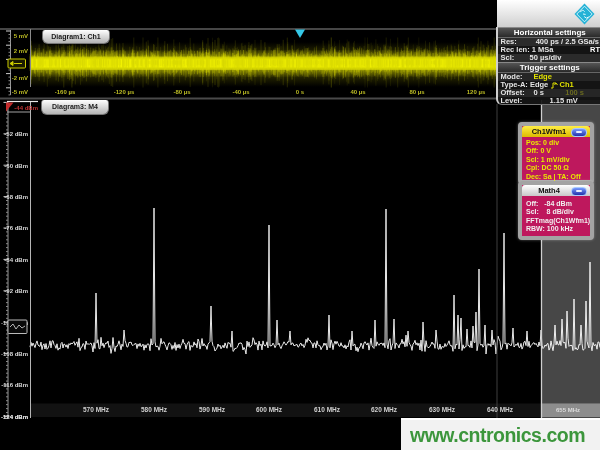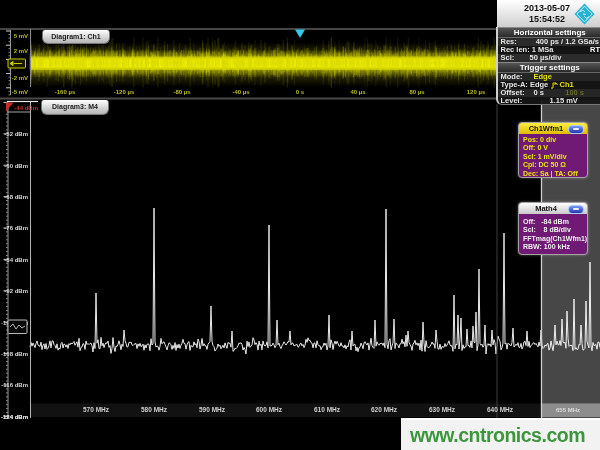--- a/index.html
+++ b/index.html
@@ -3,21 +3,21 @@
 html,body{margin:0;padding:0;background:#000;width:600px;height:450px;overflow:hidden}
 body{font-family:"Liberation Sans",sans-serif;position:relative}
 .abs{position:absolute}
 .tab{position:absolute;background:linear-gradient(#ffffff,#b4b4b4);border:1px solid #777;border-top:none;
  border-radius:3px 3px 6px 6px;color:#1a1a1a;font-size:7px;font-weight:bold;text-align:center;
  box-shadow:0 1px 2px rgba(0,0,0,0.6)}
 .panel{position:absolute;background:rgba(22,22,22,0.93);color:#e4e4e4;font-size:7.5px;font-weight:bold}
 .prow{position:relative;height:8px;padding:0 3px;line-height:8px;white-space:nowrap}
 .ptitle{height:9px;line-height:9px;text-align:center;color:#fff;font-size:8px;
  background:linear-gradient(#555,#2a2a2a);border-top:1px solid #888;border-bottom:1px solid #666}
-.ib{position:absolute;width:68px;background:#701a75;border:1px solid #a3a3a3;border-radius:4px;
+.ib{position:absolute;width:68px;background:#be185d;border:4px solid #a3a3a3;border-radius:4px;
  box-shadow:0 0 3px rgba(255,255,255,0.35)}
 .ibh{height:11px;line-height:11px;border-radius:3px 3px 0 0;font-size:7.5px;font-weight:bold;
  text-align:center;color:#111;position:relative}
 .ibb{padding:2px 3px 2px 4px;font-size:7px;font-weight:bold;line-height:8.4px;white-space:nowrap}
 .pill{position:absolute;right:3px;top:2px;width:14px;height:7px;border-radius:4px;
  background:linear-gradient(#7799ff,#2233aa);border:1px solid #aaccff}
 .pill:after{content:"";position:absolute;left:3.5px;top:2.2px;width:6px;height:2px;background:#e6eeff;border-radius:1px}
 </style></head>
 <body>
 <svg width="600" height="450" style="position:absolute;left:0;top:0">
@@ -2096,44 +2096,43 @@
     <text x="154" y="412" fill="#d0d0d0" font-size="6.5" font-weight="bold" text-anchor="middle">580 MHz</text>
     <text x="212" y="412" fill="#d0d0d0" font-size="6.5" font-weight="bold" text-anchor="middle">590 MHz</text>
     <text x="269" y="412" fill="#d0d0d0" font-size="6.5" font-weight="bold" text-anchor="middle">600 MHz</text>
     <text x="327" y="412" fill="#d0d0d0" font-size="6.5" font-weight="bold" text-anchor="middle">610 MHz</text>
     <text x="384" y="412" fill="#d0d0d0" font-size="6.5" font-weight="bold" text-anchor="middle">620 MHz</text>
     <text x="442" y="412" fill="#d0d0d0" font-size="6.5" font-weight="bold" text-anchor="middle">630 MHz</text>
     <text x="500" y="412" fill="#d0d0d0" font-size="6.5" font-weight="bold" text-anchor="middle">640 MHz</text>
 <text x="580" y="412" fill="#dddddd" font-size="6" font-weight="bold" text-anchor="end">655 MHz</text>
 </svg>
 <div class="abs" style="left:497px;top:0;width:103px;height:27px;background:linear-gradient(#ffffff,#cfcfcf)">
-  <div style="position:absolute;left:22px;top:3px;width:56px;text-align:center;color:#111;font-size:9px;font-weight:bold;line-height:10.5px">2013-05-07<br>15:54:52</div>
   <svg width="21" height="22" style="position:absolute;left:77px;top:3px" viewBox="0 0 21 22">
     <polygon points="10.5,0.5 20.5,11 10.5,21.5 0.5,11" fill="#25b2d6"></polygon>
     <polygon points="10.5,3.2 18.2,11 10.5,18.8 2.8,11" fill="none" stroke="#d8f6ff" stroke-width="0.9"></polygon>
     <path d="M6.2 9.2 q2.2 -3.4 4.4 -0.6 M10.2 13.6 q2.4 3 4.4 0.2 M9 11 l2.6 0.4" stroke="#e8fbff" stroke-width="1" fill="none"></path>
   </svg>
 </div>
 <div class="panel" style="left:495.5px;top:27px;width:104.5px;height:77px;border-left:2px solid #cfcfcf;border-bottom:1px solid #777;border-radius:0 0 0 6px">
   <div class="ptitle">Horizontal settings</div>
-  <div class="prow" style="background:rgba(255,255,255,0.10)">Res:<span style="position:absolute;right:3px">400 ps / 1.2 GSa/s</span></div>
+  <div class="prow" style="background:rgba(255,255,255,0.10)">Res:<span style="position:absolute;right:3px">400 ps / 2.5 GSa/s</span></div>
   <div class="prow">Rec len: 1 MSa<span style="position:absolute;right:2px;color:#fff">RT</span></div>
   <div class="prow" style="background:rgba(255,255,255,0.10)">Scl:<span style="position:absolute;left:32px">50 µs/div</span></div>
   <div class="ptitle">Trigger settings</div>
   <div class="prow" style="background:rgba(255,255,255,0.08)">Mode:<span style="position:absolute;left:36px;color:#e0e000">Edge</span></div>
   <div class="prow">Type-A: Edge<svg width="8" height="8" style="position:absolute;left:52px;top:0" viewBox="0 0 8 8">
         <path d="M1 7 h2 v-5 h3 M4.5 4 l1.5 -2 l1.5 2" stroke="#e0e000" fill="none" stroke-width="1"></path>
       </svg><span style="position:absolute;left:62px;color:#e0e000">Ch1</span></div>
   <div class="prow" style="background:rgba(255,255,255,0.08)">Offset:<span style="position:absolute;left:36px">0 s</span><span style="position:absolute;right:18px;color:#6a6a20">100 s</span></div>
   <div class="prow">Level:<span style="position:absolute;left:52px">1.15 mV</span></div>
 </div>
 <div class="tab" style="left:42px;top:30px;width:66px;height:13px;line-height:13px">Diagram1: Ch1</div>
 <div class="tab" style="left:41px;top:100px;width:66px;height:14px;line-height:14px">Diagram3: M4</div>
 <div class="ib" style="left:518px;top:122px;height:54px">
   <div class="ibh" style="background:linear-gradient(#ffee44,#ddbb00);padding-right:14px">Ch1Wfm1<span class="pill"></span></div>
   <div class="ibb" style="color:#e8e800">Pos: 0 div<br>Off: 0 V<br>Scl: 1 mV/div<br>Cpl: DC 50 Ω<br>Dec: Sa | TA: Off</div>
 </div>
-<div class="ib" style="left:518px;top:202px;height:51px">
+<div class="ib" style="left:518px;top:181px;height:51px">
   <div class="ibh" style="background:linear-gradient(#ffffff,#c8c8c8);padding-right:14px">Math4<span class="pill"></span></div>
   <div class="ibb" style="color:#f0f0f0;padding-top:4px">Off:&nbsp;&nbsp;&nbsp;-84 dBm<br>Scl:&nbsp;&nbsp;&nbsp;&nbsp;8 dB/div<br>FFTmag(Ch1Wfm1)<br>RBW: 100 kHz</div>
 </div>
 <div class="abs" style="left:401px;top:418px;width:199px;height:32px;background:#f2f2f2;border-top:2px solid #fff">
   <div style="position:absolute;left:9px;top:4px;color:#3c963c;font-size:19.5px;font-weight:bold;letter-spacing:-0.5px;white-space:nowrap">www.cntronics.com</div>
 </div>
 </body></html>

